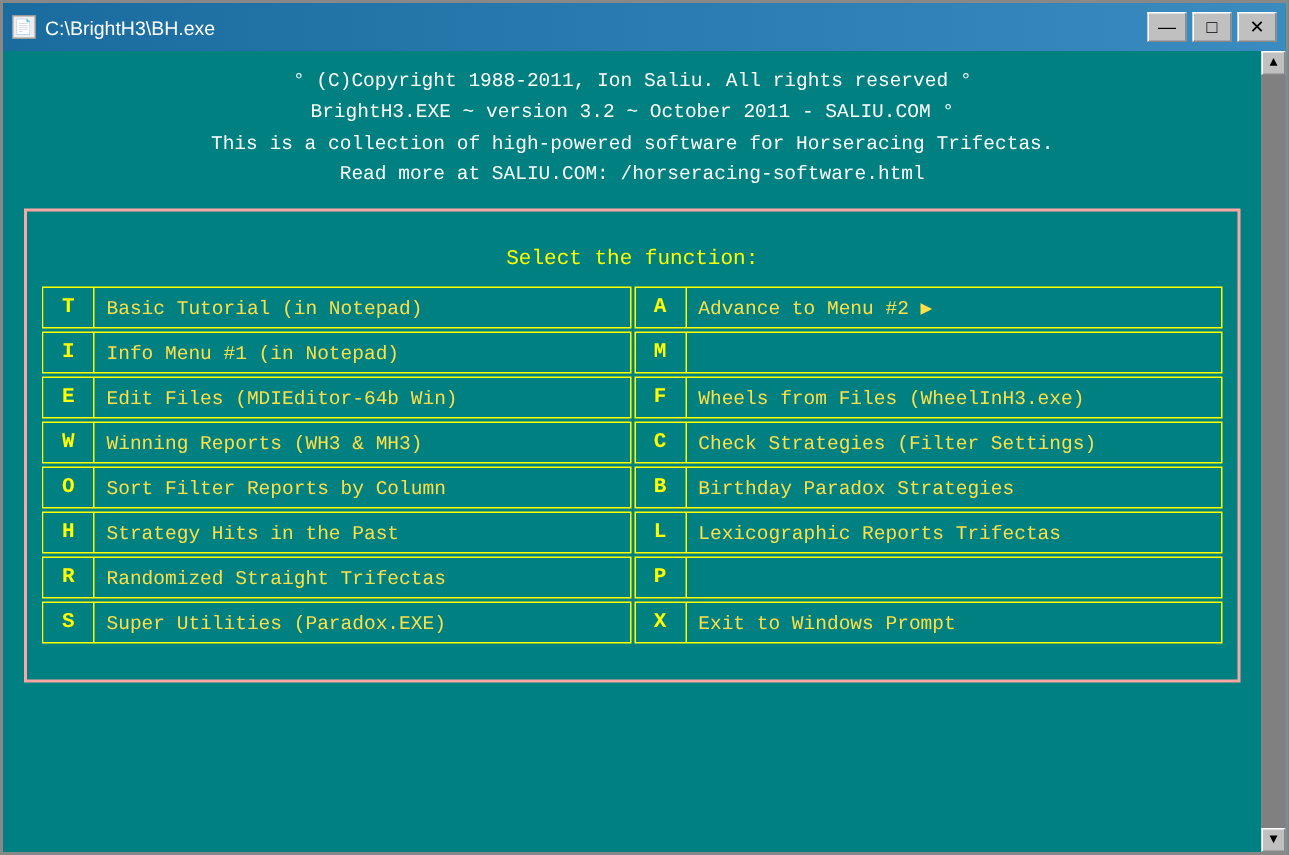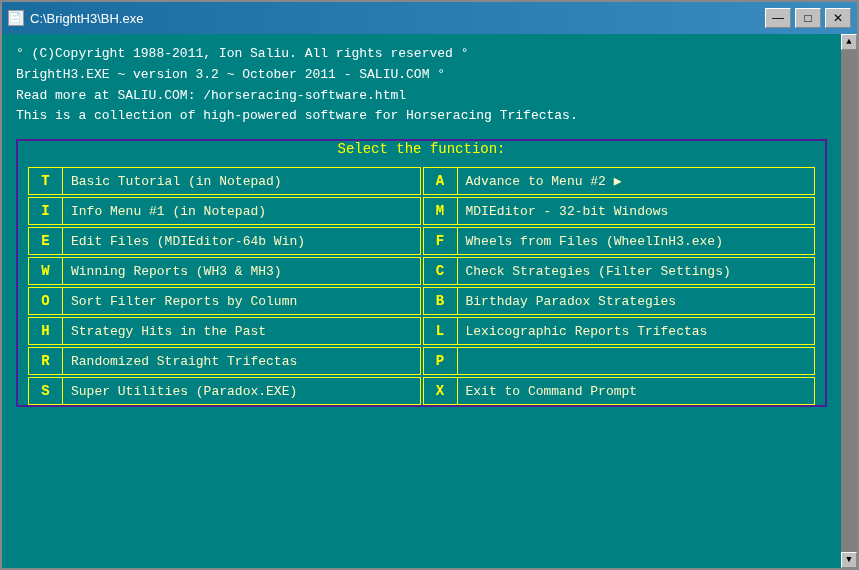--- a/index.html
+++ b/index.html
@@ -80,25 +80,26 @@
       padding: 10px 14px;
       overflow: hidden;
     }
 
     .header-text {
       color: #ffffff;
       font-size: 13px;
       line-height: 1.6;
       margin-bottom: 12px;
       font-family: 'Courier New', Courier, monospace;
+      text-align: center;
     }
 
     .menu-box {
-      border: 2px solid #4c1d95;
-      padding: 0 10px;
+      border: 2px solid #fca5a5;
+      padding: 24px 10px;
     }
 
     .menu-title {
       text-align: center;
       color: #ffff00;
       font-size: 14px;
       font-family: 'Courier New', Courier, monospace;
       margin-bottom: 10px;
     }
 
@@ -123,21 +124,21 @@
       font-family: 'Courier New', Courier, monospace;
       display: flex;
       align-items: center;
       justify-content: center;
       border-right: 1px solid #ffff00;
       padding: 5px 0;
       font-weight: bold;
     }
 
     .menu-label {
-      color: #fef9c3;
+      color: #fde047;
       font-size: 13px;
       font-family: 'Courier New', Courier, monospace;
       padding: 5px 8px;
       display: flex;
       align-items: center;
     }
 
     .scrollbar {
       width: 16px;
       background: #c0c0c0;
@@ -189,43 +190,42 @@
       <div class="tb-btn">✕</div>
     </div>
   </div>
 
   <div class="window-body">
     <div class="content-area">
 
       <div class="header-text">
         <div>° (C)Copyright 1988-2011, Ion Saliu. All rights reserved °</div>
         <div>BrightH3.EXE ~ version 3.2 ~ October 2011 - SALIU.COM °</div>
+        <div>This is a collection of high-powered software for Horseracing Trifectas.</div>
         <div>Read more at SALIU.COM: /horseracing-software.html</div>
-        <div>This is a collection of high-powered software for Horseracing Trifectas.</div>
       </div>
 
       <div class="menu-box">
         <div class="menu-title">Select the function:</div>
         <div class="menu-grid">
 
         <div class="menu-row">
       <div class="menu-key">T</div>
       <div class="menu-label">Basic Tutorial (in Notepad)</div>
     </div>
             <div class="menu-row">
         <div class="menu-key">A</div>
         <div class="menu-label">Advance to Menu #2 ▶</div>
       </div>
             <div class="menu-row">
       <div class="menu-key">I</div>
       <div class="menu-label">Info Menu #1 (in Notepad)</div>
     </div>
             <div class="menu-row">
         <div class="menu-key">M</div>
-        <div class="menu-label">MDIEditor - 32-bit Windows</div>
       </div>
             <div class="menu-row">
       <div class="menu-key">E</div>
       <div class="menu-label">Edit Files (MDIEditor-64b Win)</div>
     </div>
             <div class="menu-row">
         <div class="menu-key">F</div>
         <div class="menu-label">Wheels from Files (WheelInH3.exe)</div>
       </div>
             <div class="menu-row">
@@ -258,21 +258,21 @@
     </div>
             <div class="menu-row">
         <div class="menu-key">P</div>
       </div>
             <div class="menu-row">
       <div class="menu-key">S</div>
       <div class="menu-label">Super Utilities (Paradox.EXE)</div>
     </div>
             <div class="menu-row">
         <div class="menu-key">X</div>
-        <div class="menu-label">Exit to Command Prompt</div>
+        <div class="menu-label">Exit to Windows Prompt</div>
       </div>
           </div>
       </div>
     </div>
 
     <div class="scrollbar">
       <div class="sb-arrow">▲</div>
       <div class="sb-track"></div>
       <div class="sb-arrow">▼</div>
     </div>

